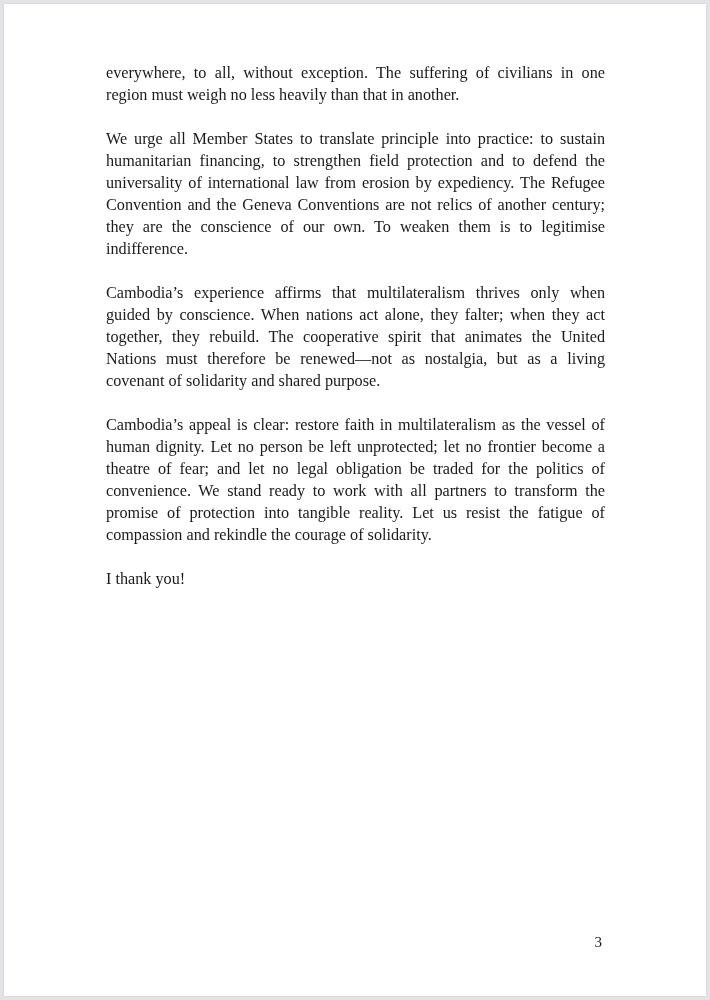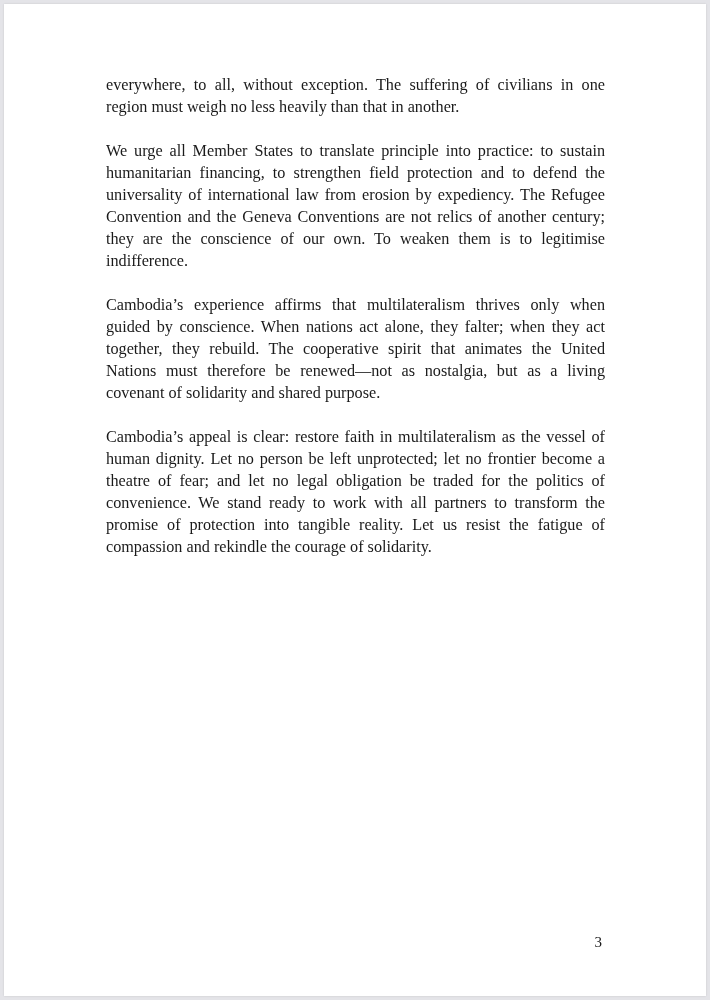--- a/index.html
+++ b/index.html
@@ -26,21 +26,21 @@
       position: absolute;
       left: 102px;
       top: 58px;
       width: 499px;
       font-family: "Liberation Serif", "DejaVu Serif", serif;
       font-size: 16.2px;
       line-height: 22px;
       color: #1a1a1a;
     }
     .content p {
-      margin: 12px 0 22px 0;
+      margin: 0 0 22px 0;
       text-align: justify;
       hyphens: none;
     }
     .content p.closing {
       text-align: left;
     }
     .page-number {
       position: absolute;
       right: 104px;
       top: 930px;
@@ -51,15 +51,16 @@
   </style>
 </head>
 <body>
 
 <div class="page">
   <div class="content">
     <p>everywhere, to all, without exception. The suffering of civilians in one region must weigh no less heavily than that in another.</p>
     <p>We urge all Member States to translate principle into practice: to sustain humanitarian financing, to strengthen field protection and to defend the universality of international law from erosion by expediency. The Refugee Convention and the Geneva Conventions are not relics of another century; they are the conscience of our own. To weaken them is to legitimise indifference.</p>
     <p>Cambodia’s experience affirms that multilateralism thrives only when guided by conscience. When nations act alone, they falter; when they act together, they rebuild. The cooperative spirit that animates the United Nations must therefore be renewed—not as nostalgia, but as a living covenant of solidarity and shared purpose.</p>
     <p>Cambodia’s appeal is clear: restore faith in multilateralism as the vessel of human dignity. Let no person be left unprotected; let no frontier become a theatre of fear; and let no legal obligation be traded for the politics of convenience. We stand ready to work with all partners to transform the promise of protection into tangible reality. Let us resist the fatigue of compassion and rekindle the courage of solidarity.</p>
+    <p class="closing">I thank you!</p>
   </div>
   <div class="page-number">3</div>
 </div>
 
 </body></html>

